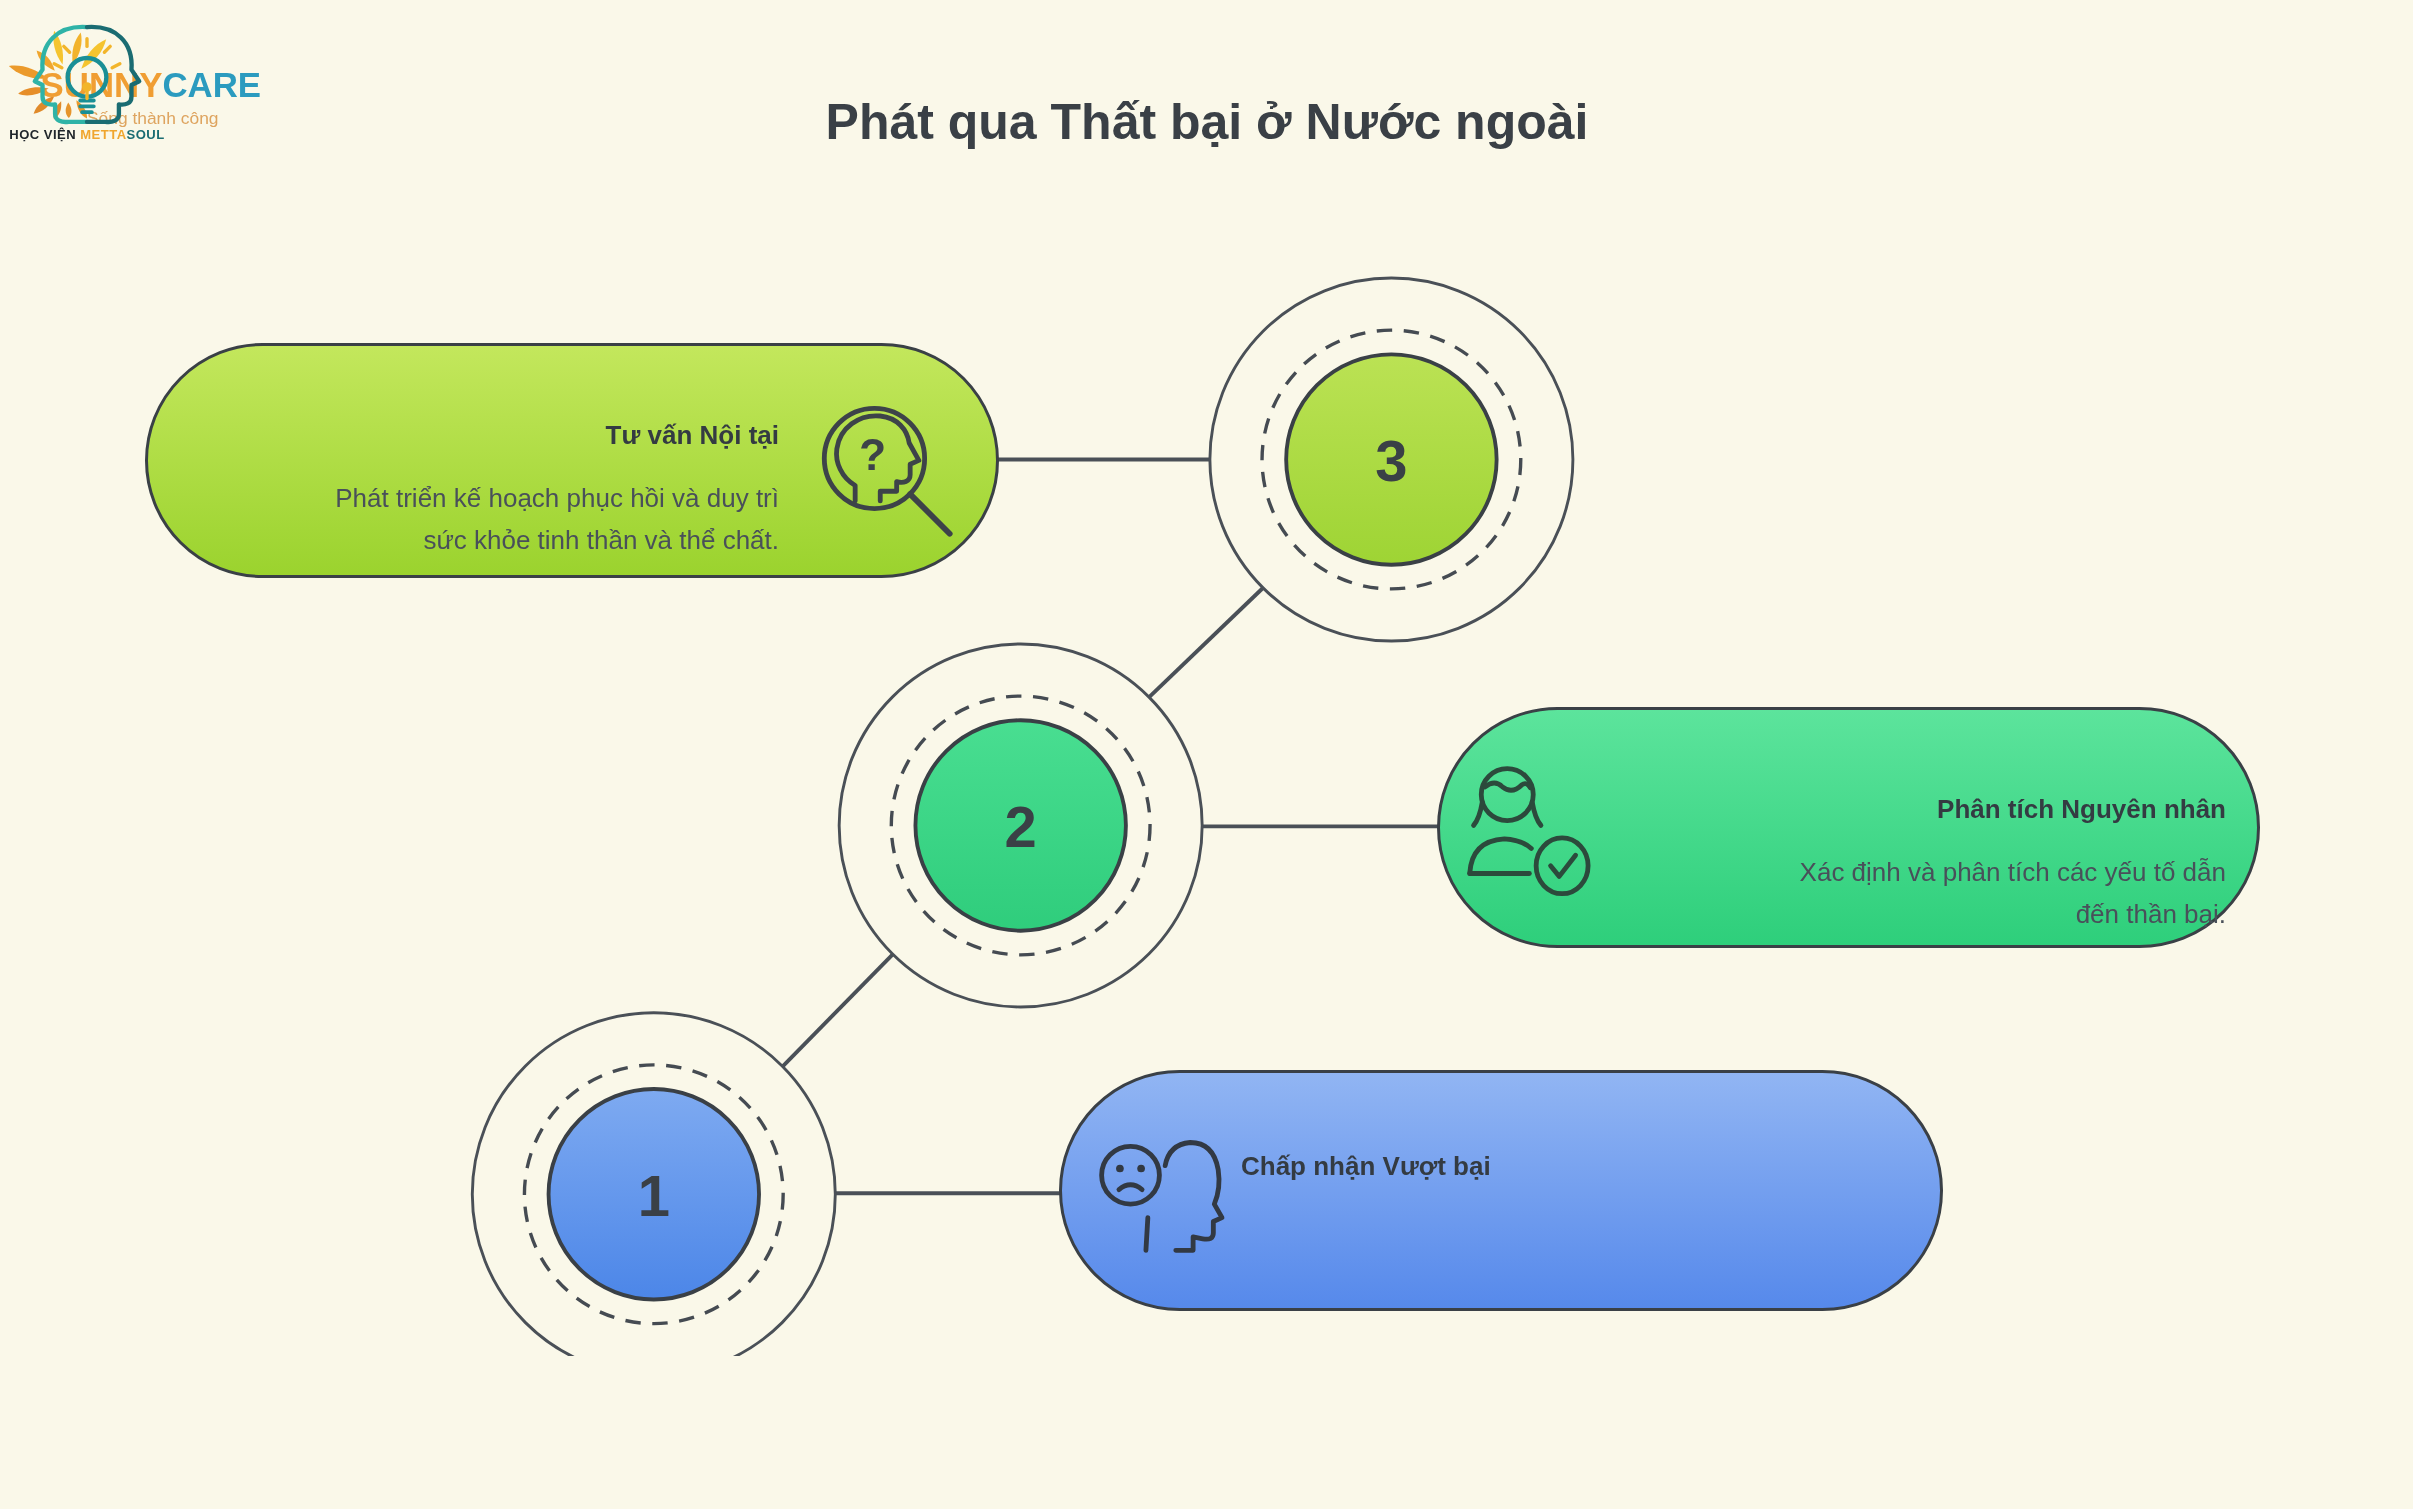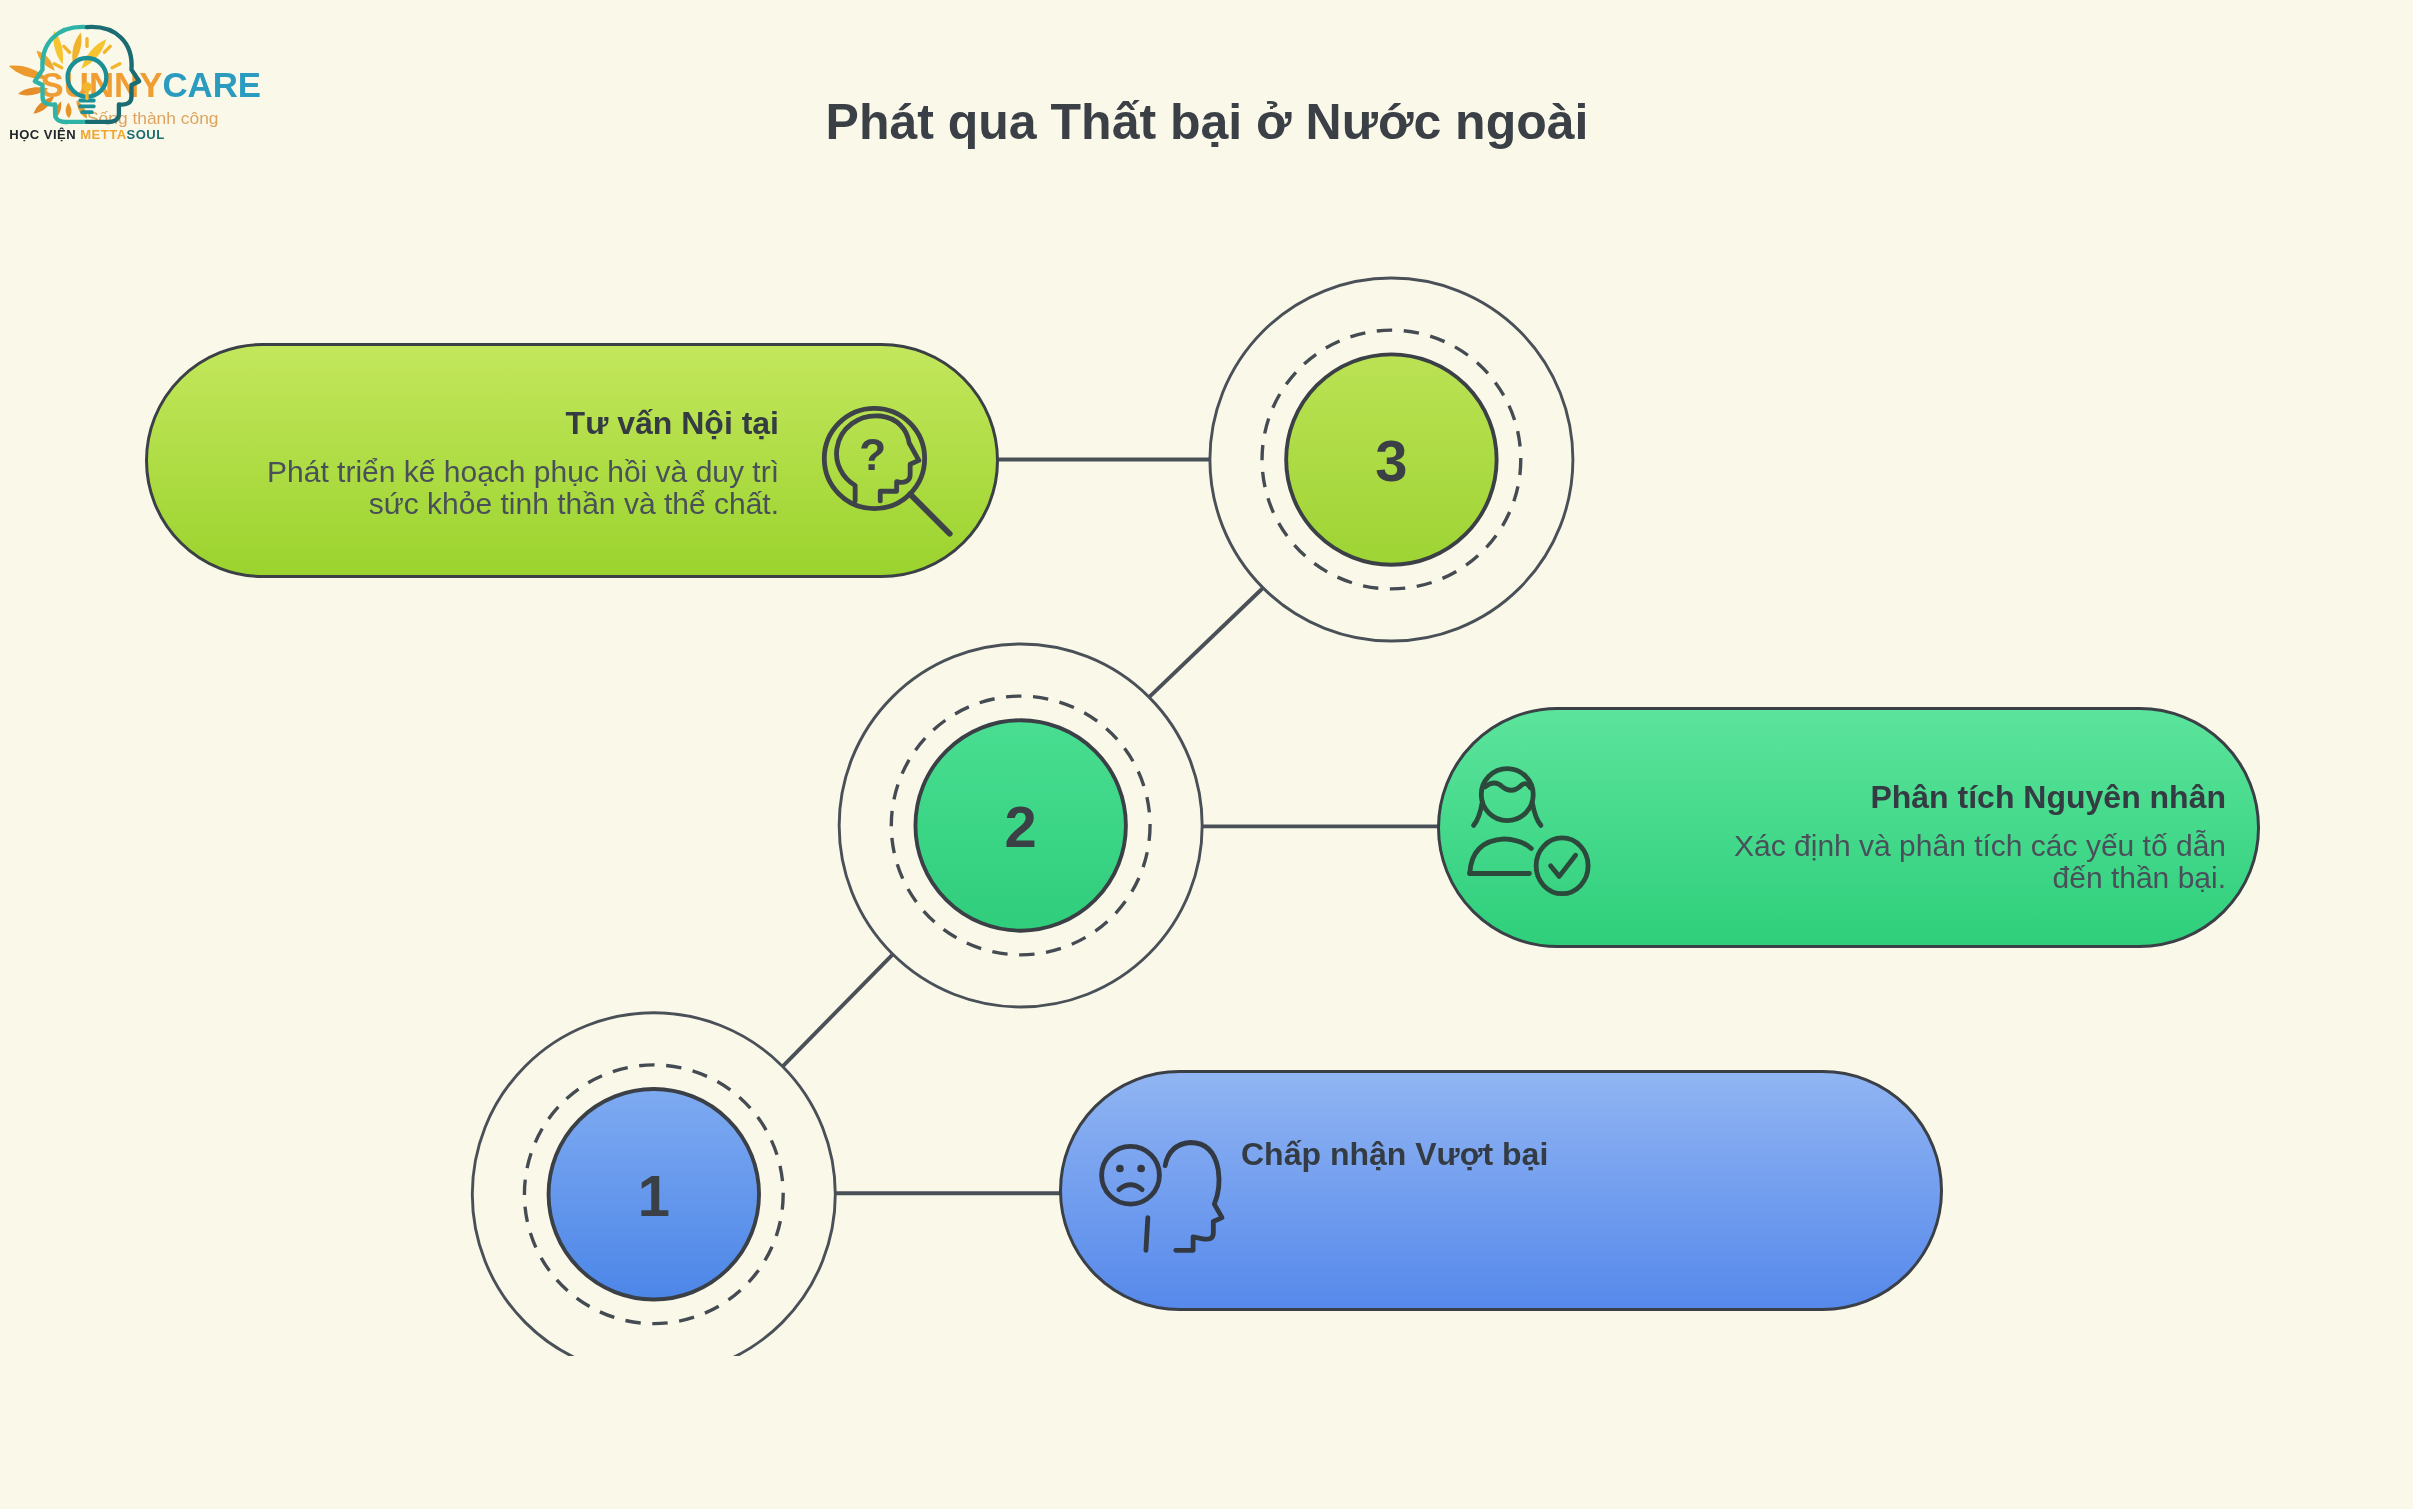--- a/index.html
+++ b/index.html
@@ -9,22 +9,22 @@
               font-size:50px;font-weight:bold;color:#3a4046;letter-spacing:0px;}
   svg.layer{position:absolute;left:0;top:0;}
   .pill{position:absolute;border:3.9px solid #3a4046;box-sizing:border-box;}
   .pill-3{left:145px;top:343px;width:854px;height:235px;border-radius:118px;
           background:linear-gradient(180deg,#c3e75c 0%,#9bd32e 100%);}
   .pill-2{left:1437px;top:707px;width:823px;height:241px;border-radius:121px;
           background:linear-gradient(180deg,#5ce49c 0%,#2ecf7b 100%);}
   .pill-1{left:1059px;top:1070px;width:884px;height:241px;border-radius:121px;
           background:linear-gradient(180deg,#91b5f3 0%,#5689eb 100%);}
   .pill-text{position:absolute;}
-  .pill-title{font-size:32px;font-weight:bold;color:#343b42;line-height:46px;}
-  .pill-desc{font-size:30px;color:#49505a;line-height:32px;white-space:pre-line;margin-top:10px;}
+  .pill-title{font-size:26px;font-weight:bold;color:#343b42;line-height:46px;margin-top:12px;}
+  .pill-desc{font-size:26px;color:#49505a;line-height:42px;white-space:pre-line;margin-top:19px;}
   .pill-3 .pill-text{top:54px;right:217px;width:618px;text-align:right;}
   .pill-2 .pill-text{top:64px;left:110px;width:676px;text-align:right;}
   .pill-1 .pill-text{top:58px;left:179px;width:637px;text-align:left;}
   .icon-box{position:absolute;}
   .pill-3 .icon-box{left:657px;top:43px;}
   .pill-2 .icon-box{left:13.5px;top:48px;}
   .pill-1 .icon-box{left:26px;top:56px;}
   .logo{position:absolute;}
   .logo-sunnycare{left:87px;top:60px;}
   .logo-mettasoul{left:326px;top:64px;}

